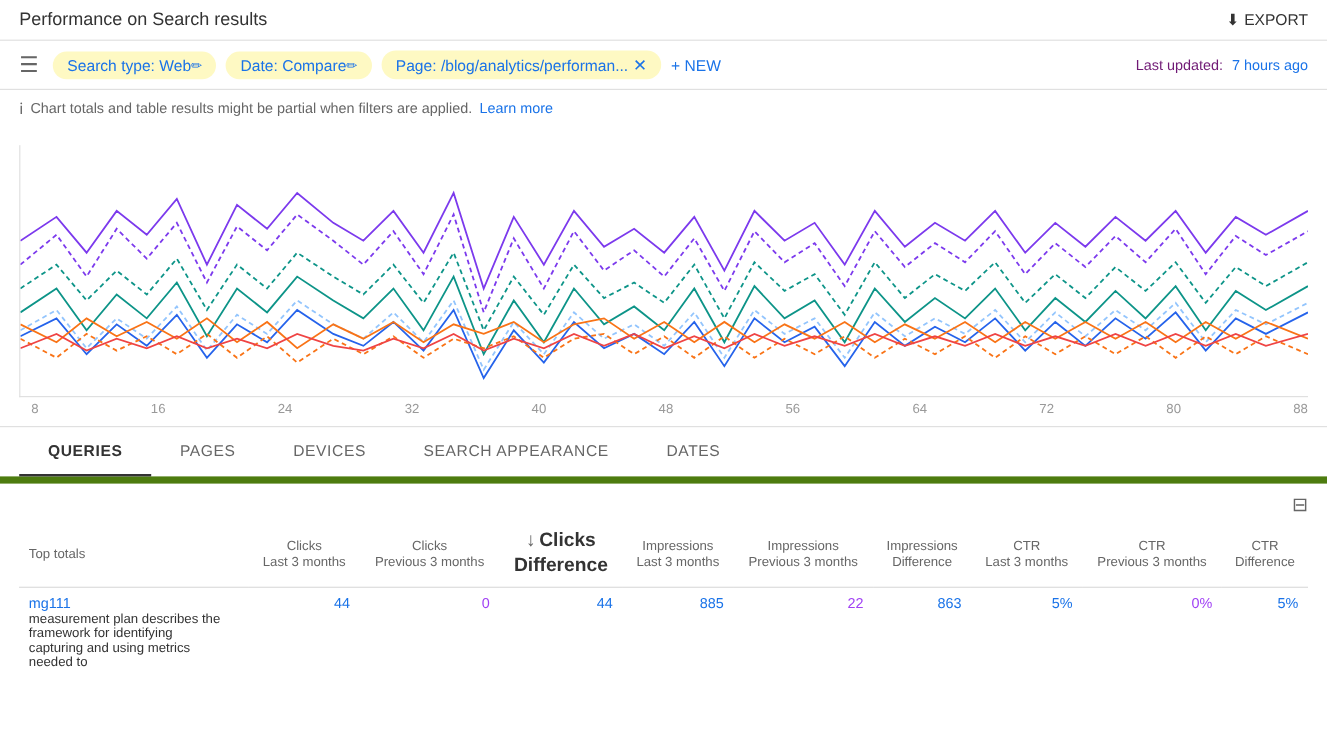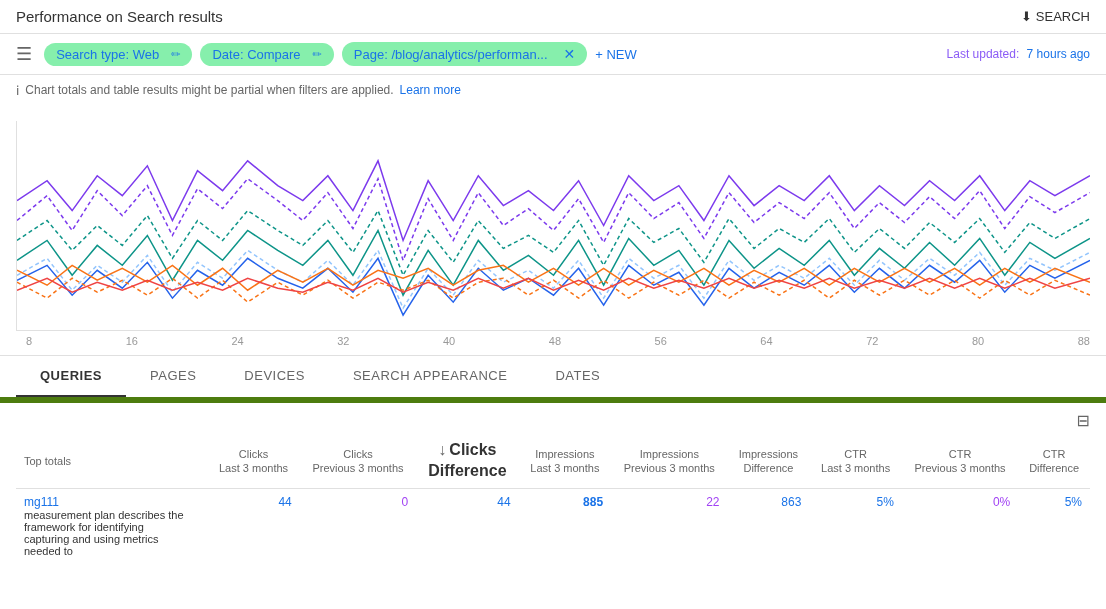--- a/index.html
+++ b/index.html
@@ -6,26 +6,26 @@
     body { font-family: Arial, sans-serif; font-size: 13px; color: #333; background: #fff; width: 1106px; height: 609px; overflow: hidden; }
 
     
     .header { display: flex; align-items: center; justify-content: space-between; padding: 8px 16px; border-bottom: 1px solid #e0e0e0; }
     .page-title { font-size: 15px; font-weight: 500; color: #333; }
     .export-btn { display: flex; align-items: center; gap: 4px; font-size: 13px; color: #333; cursor: pointer; }
 
     
     .filter-bar { display: flex; align-items: center; padding: 8px 16px; gap: 8px; border-bottom: 1px solid #e0e0e0; position: relative; }
     .menu-icon { color: #666; cursor: pointer; font-size: 18px; margin-right: 4px; }
-    .filter-chip { display: flex; align-items: center; gap: 12px; background: #86efac; border-radius: 16px; padding: 4px 12px; font-size: 13px; color: #1a73e8; cursor: pointer; }
+    .filter-chip { display: flex; align-items: center; gap: 0; background: #fef9c3; border-radius: 16px; padding: 4px 12px; font-size: 13px; color: #1a73e8; cursor: pointer; }
     .filter-chip .edit-icon { font-size: 11px; }
     .filter-chip-close { background: transparent; border: none; color: #1a73e8; cursor: pointer; font-size: 14px; margin-left: 4px; }
     .new-btn { display: flex; align-items: center; gap: 4px; color: #1a73e8; font-size: 13px; cursor: pointer; background: none; border: none; }
     .last-updated { margin-left: auto; font-size: 12px; color: #666; }
-    .last-updated span { color: #8b5cf6; margin-left: 24px; }
+    .last-updated span { color: #701a75; margin-left: 24px; }
 
     
     .info-bar { display: flex; align-items: center; gap: 6px; padding: 6px 16px; font-size: 12px; color: #666; background: #fff; }
     .info-icon { color: #666; font-size: 13px; }
     .info-link { color: #1a73e8; text-decoration: none; }
 
     
     .chart-area { padding: 16px 16px 8px; border-bottom: 1px solid #e0e0e0; background: #fff; }
     .chart-container { position: relative; height: 210px; border-left: 1px solid #e0e0e0; border-bottom: 1px solid #e0e0e0; }
     svg.chart { width: 100%; height: 100%; }
@@ -45,38 +45,38 @@
     .data-table th { font-weight: 400; color: #666; padding: 6px 8px; border-bottom: 1px solid #e0e0e0; font-size: 11px; line-height: 1.3; }
     .data-table th:first-child { text-align: left; }
     .data-table th.sort-active { font-weight: 700; color: #333; }
     .data-table th .sort-icon { color: #666; margin-right: 3px; }
     .data-table td { text-align: right; padding: 6px 8px; color: #333; vertical-align: top; }
     .data-table td:first-child { text-align: left; color: #1a73e8; font-size: 12px; }
 
     .clicks-l3m { color: #1a73e8; }
     .clicks-prev { color: #a142f4; }
     .clicks-diff { color: #1a73e8; font-weight: 500; }
-    .impr-l3m { color: #1a73e8; font-weight: bold; }
+    .impr-l3m { color: #1a73e8; }
     .impr-prev { color: #a142f4; }
     .impr-diff { color: #1a73e8; font-weight: 500; }
     .ctr-l3m { color: #1a73e8; }
     .ctr-prev { color: #a142f4; }
     .ctr-diff { color: #1a73e8; font-weight: 500; }
 
     .query-text { color: #1a73e8; max-width: 160px; word-break: break-word; }
     .query-desc { color: #333; font-size: 11px; max-width: 160px; }
   </style>
 </head>
 <body>
 
 <div class="header">
   <span class="page-title">Performance on Search results</span>
   <div class="export-btn">
     <span>⬇</span>
-    <span>SEARCH</span>
+    <span>EXPORT</span>
   </div>
 </div>
 
 <div class="filter-bar">
   <span class="menu-icon">☰</span>
   <div class="filter-chip">
     <span>Search type: Web</span>
     <span class="edit-icon">✏</span>
   </div>
   <div class="filter-chip">

